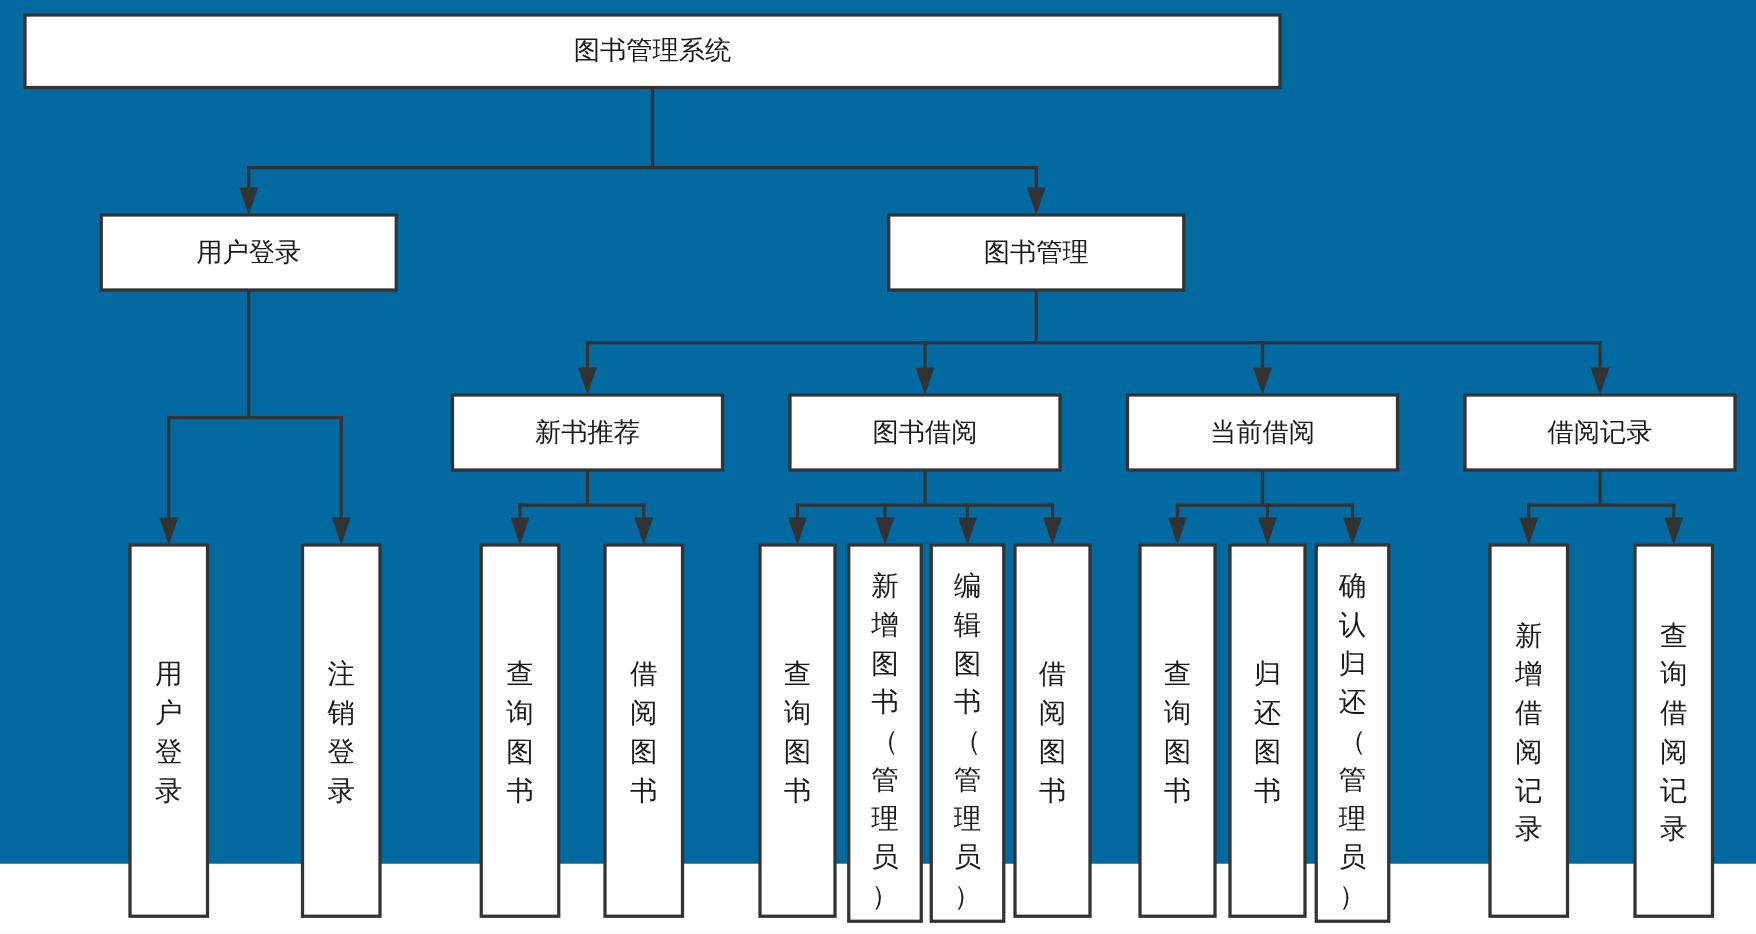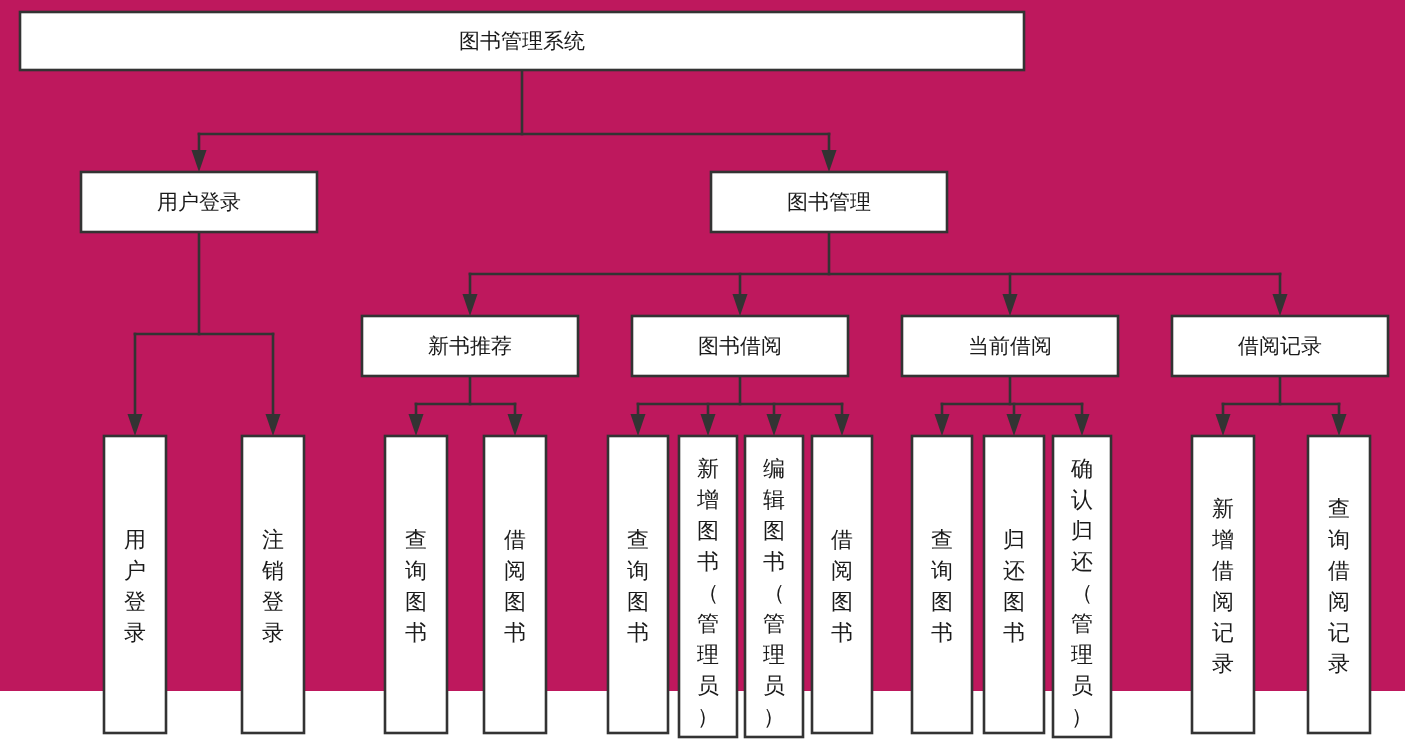--- a/index.html
+++ b/index.html
@@ -10,21 +10,21 @@
   body {
     width: 1405px;
     height: 747px;
     font-family: "Liberation Sans", "DejaVu Sans", sans-serif;
     overflow: hidden;
   }
   #diagram-root {
     position: relative;
     width: 1405px;
     height: 691px;
-    background: #be185d;
+    background: #0369a1;
   }
   svg#diagram-svg {
     position: absolute;
     left: 0;
     top: 0;
     width: 1405px;
     height: 747px;
     display: block;
   }
   .node-box {

